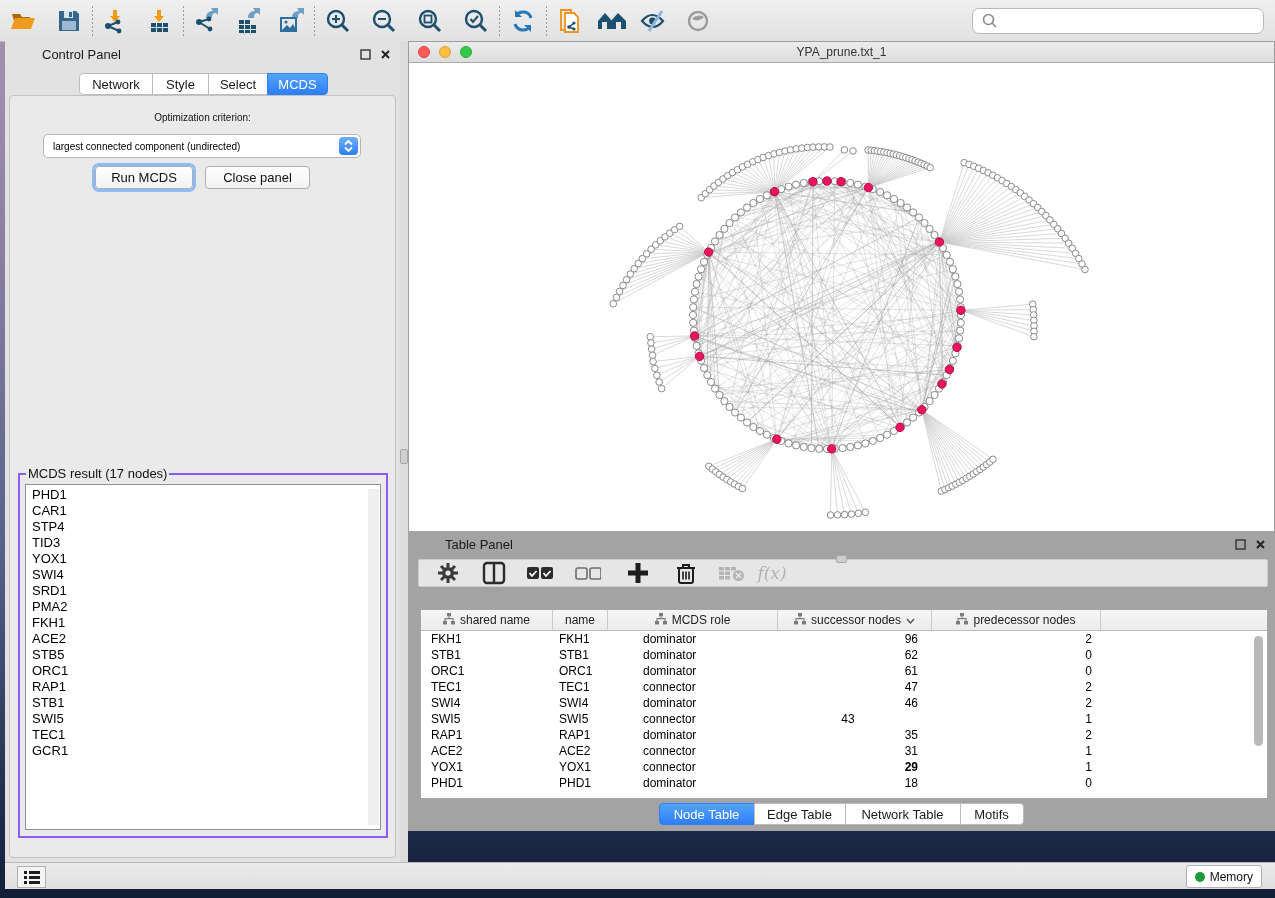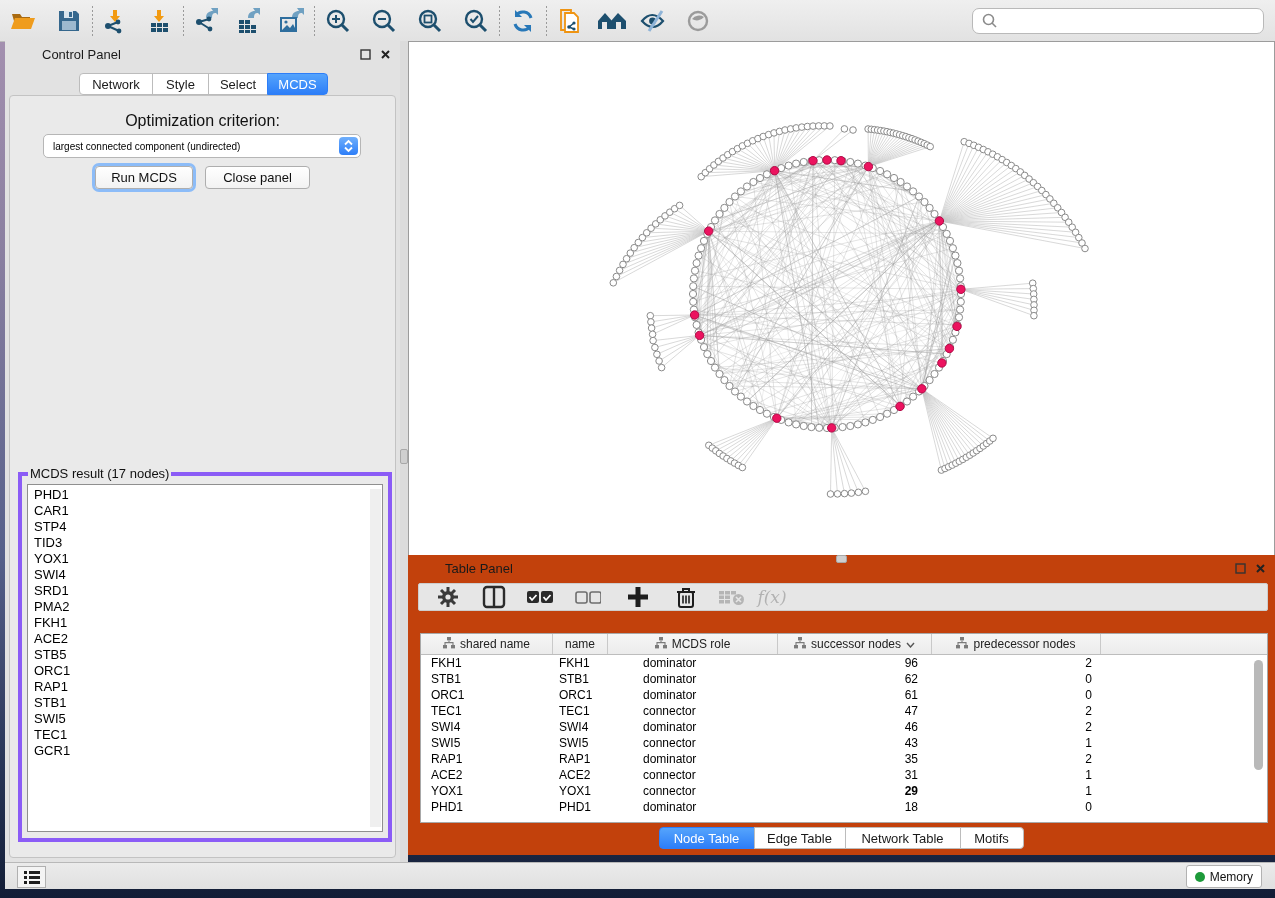--- a/index.html
+++ b/index.html
@@ -23,33 +23,33 @@
   .panel-titlebar .ttl{flex:1;}
   .wicon{width:14px;height:14px;display:flex;align-items:center;justify-content:center;margin-left:6px;}
   #cp-tabs{position:absolute;left:75px;top:32px;height:22px;display:flex;}
   .tab{height:20px;border:1px solid #bcbcbc;background:#fff;color:#1a1a1a;font-size:13px;
        display:flex;align-items:center;justify-content:center;margin-left:-1px;}
   .tab.first{border-radius:4px 0 0 4px;}
   .tab.last{border-radius:0 4px 4px 0;}
   .tab.active{background:linear-gradient(#55a4fc,#2d7ef8);border-color:#2d7ef8;color:#fff;}
   #cp-page{position:absolute;left:4px;top:54px;width:385px;height:761px;background:#eaeaea;
            border:1px solid #c3c3c3;border-radius:4px;}
-  #opt-label{position:absolute;left:0;top:16px;width:100%;text-align:center;font-size:16px;color:#111;}
+  #opt-label{position:absolute;left:0;top:16px;width:100%;text-align:center;font-size:10px;color:#111;}
   #criterion-select{position:absolute;left:33px;top:38px;width:316px;height:22px;background:#fff;
            border:1px solid #b6b6b6;border-radius:5px;display:flex;align-items:center;font-size:10px;}
   #criterion-select .val{flex:1;padding-left:9px;white-space:nowrap;}
   #criterion-select .stepper{width:19px;height:18px;margin-right:2px;border-radius:4px;
            background:linear-gradient(#6faffc,#2d7ef8);display:flex;flex-direction:column;
            align-items:center;justify-content:center;}
   .btn{position:absolute;height:23px;background:linear-gradient(#ffffff,#f2f2f2);border:1px solid #aeaeae;
        border-radius:4px;font-size:13px;color:#111;display:flex;align-items:center;justify-content:center;
        font-family:"Liberation Sans",sans-serif;}
   #run-btn{left:85px;top:70px;width:98px;box-shadow:0 0 0 3px #8cbcf8;}
   #closepanel-btn{left:195px;top:70px;width:105px;}
-  #mcds-group{position:absolute;left:8px;top:370px;width:366px;height:368px;border:4px solid #8b5cf6;
+  #mcds-group{position:absolute;left:8px;top:370px;width:366px;height:368px;border:2px solid #8b5cf6;
        margin:0;padding:0;}
   #mcds-group legend{font-size:13px;color:#111;margin-left:6px;padding:0 2px;}
   #mcds-list-wrap{position:absolute;left:5px;top:3px;right:5px;bottom:6px;background:#fff;border:1px solid #8f8f8f;}
   #mcds-list{position:absolute;left:0;top:2px;right:14px;bottom:0;overflow:hidden;}
   .mcds-item{font-size:13px;line-height:16px;padding-left:6px;color:#000;}
   #mcds-track{position:absolute;right:1px;top:4px;bottom:4px;width:11px;background:#efefef;}
   
   #network-window{left:408px;top:41px;width:867px;height:521px;background:#fff;border:1px solid #9c9c9c;
         box-sizing:border-box;}
   #net-titlebar{height:20px;background:linear-gradient(#ececec,#dcdcdc);border-bottom:1px solid #aaa;
@@ -57,21 +57,21 @@
   .lights{display:flex;gap:9px;margin-left:9px;}
   .light{width:12px;height:12px;border-radius:50%;}
   #net-title{position:absolute;left:0;right:0;text-align:center;font-size:12px;color:#333;}
   #net-canvas{display:block;background:#fff;}
   #v-splitter{left:400px;top:41px;width:8px;height:821px;background:#dcdcdc;}
   #v-grip{position:absolute;left:0px;top:408px;width:8px;height:15px;background:#cfcfcf;
         border:1px solid #a8a8a8;border-radius:2px;box-sizing:border-box;}
   #h-grip{position:absolute;left:836px;top:555px;width:11px;height:8px;background:#cfcfcf;
         border:1px solid #a8a8a8;border-radius:2px;box-sizing:border-box;z-index:5;}
   
-  #table-panel{left:408px;top:555px;width:867px;height:300px;background:#c2410c;}
+  #table-panel{left:408px;top:531px;width:867px;height:300px;background:#a3a3a3;}
   #tp-toolbar{position:absolute;left:10px;top:28px;right:7px;height:28px;background:#e6e6e6;
         border:1px solid #cdcdcd;border-radius:2px;display:flex;align-items:flex-end;padding-left:16px;box-sizing:border-box;}
   .tp-icon{width:26px;height:26px;display:flex;align-items:center;justify-content:center;margin-right:14px;}
   .fx{font-family:"DejaVu Serif",serif;font-style:italic;font-size:17px;color:#b2b2b2;}
   #tp-table{position:absolute;left:12px;top:78px;width:848px;height:190px;background:#fff;
         border:1px solid #a8a8a8;box-sizing:border-box;overflow:hidden;}
   #tp-header{display:flex;height:20px;background:linear-gradient(#f6f6f6,#ececec);border-bottom:1px solid #bdbdbd;}
   .th{display:flex;align-items:center;justify-content:center;font-size:12px;color:#222;
       border-right:1px solid #c9c9c9;box-sizing:border-box;gap:5px;}
   .tr{display:flex;height:16px;}
@@ -300,20 +300,28 @@
     </fieldset>
   </div>
 </div>
 
 <div id="v-splitter" class="abs">
     <div id="v-grip"></div>
   </div>
 <div id="h-grip" class="abs"></div>
 
 <div id="network-window" class="abs">
+  <div id="net-titlebar">
+    <span id="net-title">YPA_prune.txt_1</span>
+    <span class="lights">
+      <span class="light" style="background:#fc5b57;border:1px solid #d94742;box-sizing:border-box"></span>
+      <span class="light" style="background:#fdbe41;border:1px solid #dfa133;box-sizing:border-box"></span>
+      <span class="light" style="background:#34c84a;border:1px solid #27aa35;box-sizing:border-box"></span>
+    </span>
+  </div>
   <svg id="net-canvas" width="865" height="499">
       <line x1="299.7" y1="189.1" x2="284.2" y2="259.8" stroke="#999999" stroke-width="0.7" opacity="0.38"></line>
       <line x1="299.7" y1="189.1" x2="286.0" y2="275.3" stroke="#999999" stroke-width="0.7" opacity="0.38"></line>
       <line x1="299.7" y1="189.1" x2="310.5" y2="332.0" stroke="#999999" stroke-width="0.7" opacity="0.38"></line>
       <line x1="299.7" y1="189.1" x2="302.0" y2="319.0" stroke="#999999" stroke-width="0.7" opacity="0.38"></line>
       <line x1="299.7" y1="189.1" x2="491.6" y2="364.0" stroke="#999999" stroke-width="0.7" opacity="0.38"></line>
       <line x1="299.7" y1="189.1" x2="287.6" y2="282.9" stroke="#999999" stroke-width="0.7" opacity="0.38"></line>
       <line x1="299.7" y1="189.1" x2="537.7" y2="191.9" stroke="#999999" stroke-width="0.7" opacity="0.38"></line>
       <line x1="299.7" y1="189.1" x2="286.0" y2="275.3" stroke="#999999" stroke-width="0.7" opacity="0.38"></line>
       <line x1="299.7" y1="189.1" x2="310.5" y2="332.0" stroke="#999999" stroke-width="0.7" opacity="0.38"></line>
@@ -1210,21 +1218,21 @@
           <div class="td" style="width: 132px; text-align: left; padding-left: 10px;">SWI4</div>
           <div class="td" style="width: 55px; text-align: left; padding-left: 6px;">SWI4</div>
           <div class="td" style="width: 170px; text-align: left; padding-left: 35px;">dominator</div>
           <div class="td" style="width: 154px; text-align: right; padding-right: 14px;">46</div>
           <div class="td" style="width: 169px; text-align: right; padding-right: 9px;">2</div>
         </div>
         <div class="tr">
           <div class="td" style="width: 132px; text-align: left; padding-left: 10px;">SWI5</div>
           <div class="td" style="width: 55px; text-align: left; padding-left: 6px;">SWI5</div>
           <div class="td" style="width: 170px; text-align: left; padding-left: 35px;">connector</div>
-          <div class="td" style="width: 154px; text-align: right; padding-right: 14px;">43</div>
+          <div class="td" style="width: 154px; text-align: center; padding-right: 14px;">43</div>
           <div class="td" style="width: 169px; text-align: right; padding-right: 9px;">1</div>
         </div>
         <div class="tr">
           <div class="td" style="width: 132px; text-align: left; padding-left: 10px;">RAP1</div>
           <div class="td" style="width: 55px; text-align: left; padding-left: 6px;">RAP1</div>
           <div class="td" style="width: 170px; text-align: left; padding-left: 35px;">dominator</div>
           <div class="td" style="width: 154px; text-align: right; padding-right: 14px;">35</div>
           <div class="td" style="width: 169px; text-align: right; padding-right: 9px;">2</div>
         </div>
         <div class="tr">

